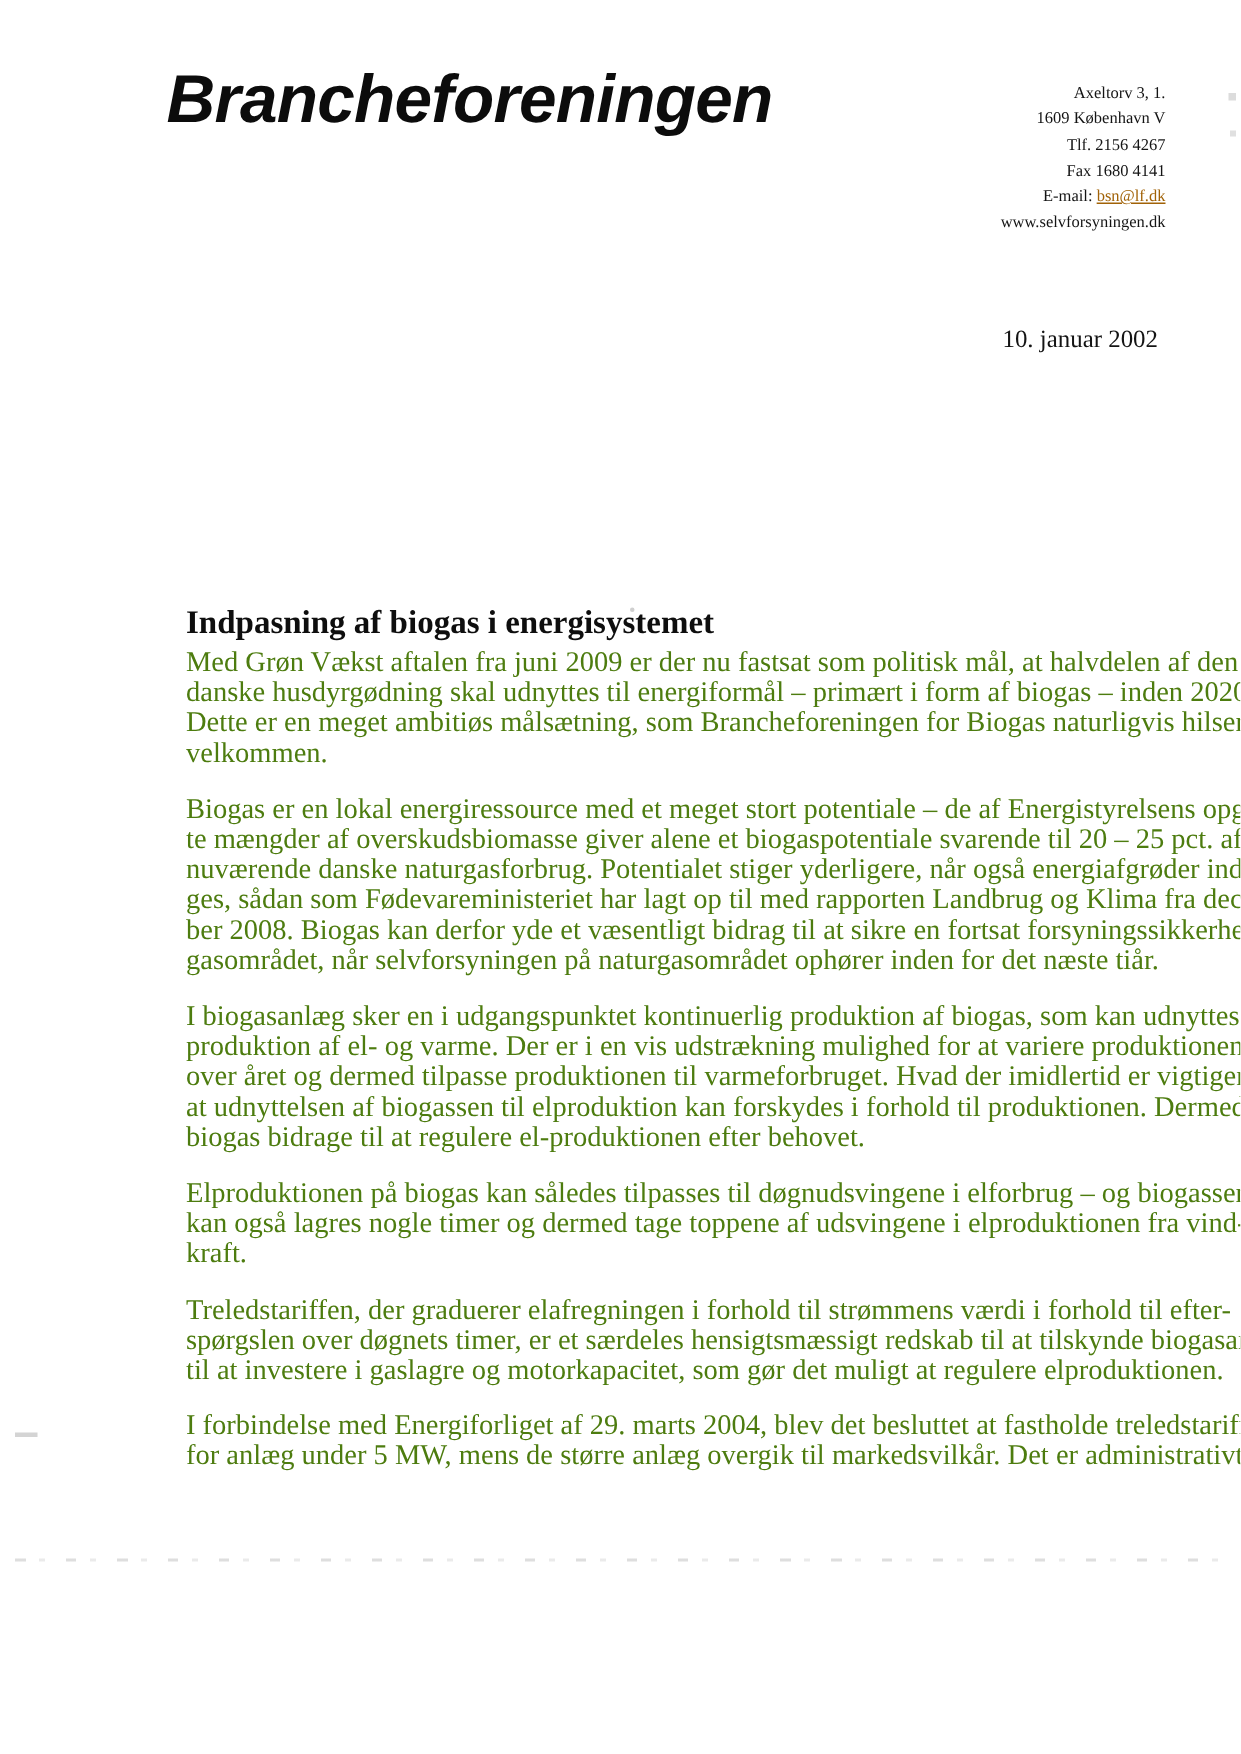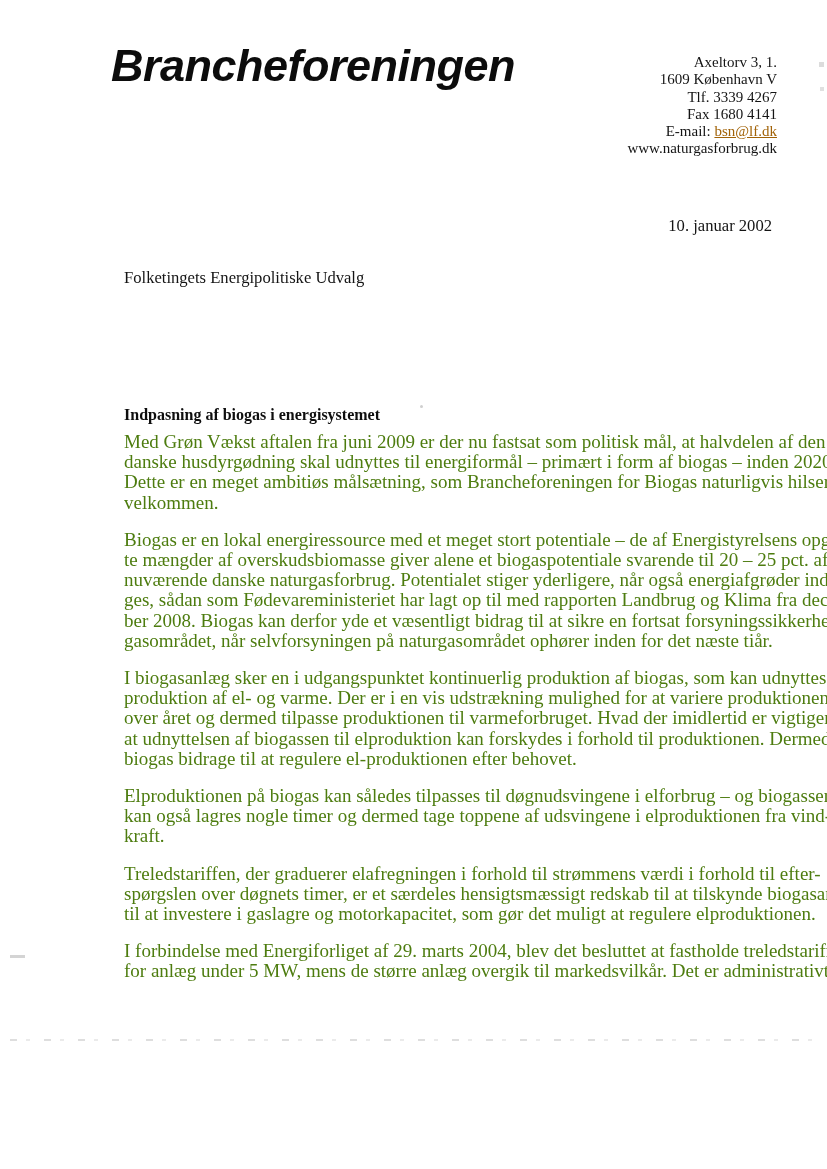--- a/index.html
+++ b/index.html
@@ -25,21 +25,21 @@
     color: #0c0c0c;
     letter-spacing: -0.5px;
     white-space: nowrap;
   }
   
   .address {
     position: absolute;
     right: 50px;
     top: 54px;
     text-align: right;
-    font-size: 15px;
+    font-size: 11px;
     line-height: 17.3px;
     color: #141414;
   }
   .address .email { color: #a16207; text-decoration: underline; cursor: pointer; }
   
   .date {
     position: absolute;
     right: 55px;
     top: 216px;
     font-size: 16.6px;
@@ -55,21 +55,21 @@
   }
   
   .content {
     position: absolute;
     left: 124px;
     top: 402px;
     width: 672px;
   }
   .heading {
     margin: 0 0 2px 0;
-    font-size: 16px;
+    font-size: 22px;
     line-height: 26px;
     font-weight: bold;
     color: #0e0e0e;
   }
   .para {
     margin: 4px 0 17px 0;
     font-size: 19px;
     line-height: 20.2px;
     white-space: pre;
     color: #4d7c0f;
@@ -135,29 +135,28 @@
 
 <div class="page">
 
   <div class="logo">
     <div>Brancheforeningen</div>
   </div>
 
   <div class="address">
     <div>Axeltorv 3, 1.</div>
     <div>1609 København V</div>
-    <div>Tlf. 3339 4267</div>
+    <div>Tlf. 2156 4267</div>
     <div>Fax 1680 4141</div>
     <div><span>E-mail: </span><span class="email">bsn@lf.dk</span></div>
-    <div>www.naturgasforbrug.dk</div>
+    <div>www.selvforsyningen.dk</div>
   </div>
 
   <div class="date">10. januar 2002</div>
 
-  <div class="recipient">Folketingets Energipolitiske Udvalg</div>
 
   <div class="content">
     <h1 class="heading">Indpasning af biogas i energisystemet</h1>
     <p class="para">Med Grøn Vækst aftalen fra juni 2009 er der nu fastsat som politisk mål, at halvdelen af den
 danske husdyrgødning skal udnyttes til energiformål – primært i form af biogas – inden 2020.
 Dette er en meget ambitiøs målsætning, som Brancheforeningen for Biogas naturligvis hilser
 velkommen.</p>
     <p class="para"><span>Biogas er en lokal energiressource med et meget stort potentiale – de af Energistyrelsens opgjor-
 te mængder af overskudsbiomasse giver alene et biogaspotentiale svarende til 20 – 25 pct. af det
 nuværende danske naturgasforbrug. Potentialet stiger yderligere, når også energiafgrøder inddra-

